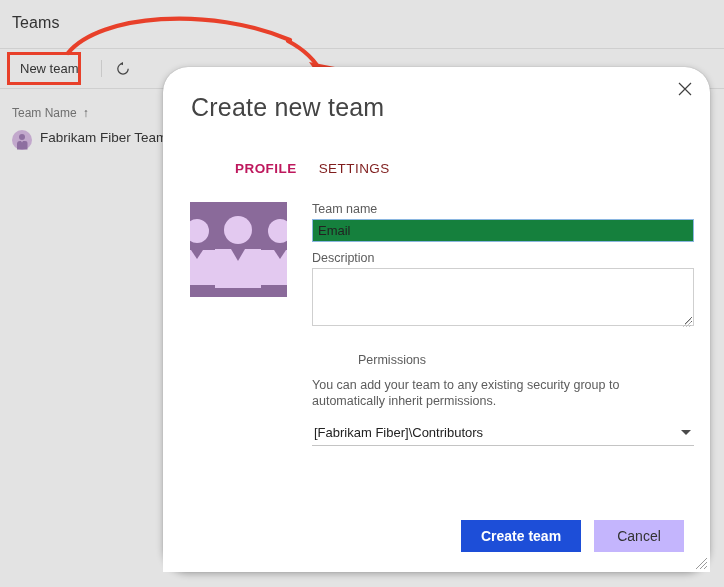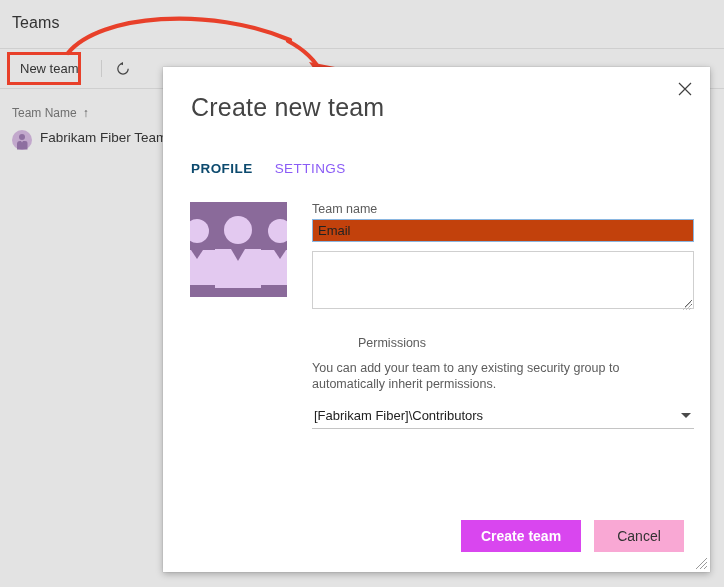--- a/index.html
+++ b/index.html
@@ -143,20 +143,21 @@
   
   #dialog {
     position: absolute;
     left: 163px;
     top: 67px;
     width: 547px;
     height: 505px;
     background: #ffffff;
     box-shadow: 0 2px 7px rgba(0,0,0,0.28), 0 0 1px rgba(0,0,0,0.25);
     box-sizing: border-box;
+    border-radius: 25px;
   }
   .dlg-close {
     position: absolute;
     right: 10px;
     top: 8px;
     width: 30px; height: 28px;
     display: flex;
     align-items: center;
     justify-content: center;
     cursor: pointer;
@@ -179,25 +180,26 @@
     align-items: flex-end;
     gap: 22px;
   }
   .dlg-tab {
     font-size: 13.5px;
     letter-spacing: .45px;
     cursor: pointer;
     padding-bottom: 3px;
   }
   .dlg-tab.active {
-    color: #0c4a6e;
+    color: #be185d;
     font-weight: bold;
+    margin-left: 44px;
   }
   .dlg-tab.inactive {
-    color: #8b5cf6;
+    color: #7f1d1d;
     text-align: right;
   }
 
   .dlg-body {
     position: absolute;
     left: 0; top: 135px;
     width: 547px;
   }
   .form-row {
     display: flex;
@@ -224,21 +226,21 @@
   .text-input {
     width: 100%;
     height: 23px;
     box-sizing: border-box;
     border: 1px solid #8ab6e0;
     outline: 1px solid transparent;
     padding: 1px 5px;
     font-size: 13px;
     color: #222;
     font-family: "Liberation Sans", sans-serif;
-    background: #c2410c;
+    background: #15803d;
   }
   .spacer-8 { height: 9px; }
   .textarea {
     width: 100%;
     height: 58px;
     box-sizing: border-box;
     border: 1px solid #cfcfcf;
     padding: 4px 5px;
     font-size: 13px;
     resize: vertical;
@@ -296,33 +298,33 @@
     height: 72px;
     background: #fff;
     display: flex;
     align-items: center;
     justify-content: flex-end;
     padding-right: 26px;
     box-sizing: border-box;
     gap: 13px;
   }
   .btn-primary {
-    background: #d946ef;
+    background: #1d4ed8;
     color: #fff;
     border: none;
     font-size: 14px;
     font-weight: bold;
     height: 32px;
     min-width: 120px;
     padding: 0 8px;
     cursor: pointer;
     font-family: "Liberation Sans", sans-serif;
   }
   .btn-secondary {
-    background: #f9a8d4;
+    background: #c4b5fd;
     color: #333;
     border: none;
     font-size: 14px;
     height: 32px;
     min-width: 90px;
     padding: 0 16px;
     cursor: pointer;
     font-family: "Liberation Sans", sans-serif;
   }
   .resize-grip {
@@ -416,20 +418,21 @@
           <circle cx="48" cy="28" r="14" fill="#e3c9f0"></circle>
           <path d="M25,47 L71,47 L71,86 L25,86 Z" fill="#e3c9f0"></path>
           <path d="M41,47 L48,59 L55,47 Z" fill="#8a6a9a"></path>
         </svg>
       </div>
 
       <div class="fields">
         <div class="field-label">Team name</div>
         <input class="text-input" type="text" value="Email" style="">
         <div class="spacer-8"></div>
+        <div class="field-label">Description</div>
         <div style="position:relative;">
           <textarea class="textarea" placeholder="" style=""></textarea>
           <svg class="ta-grip" viewBox="0 0 10 10" aria-hidden="true">
             <path d="M9,1 L1,9 M9,4 L4,9 M9,7 L7,9" stroke="#b6b6b6" stroke-width="0.8" fill="none"></path>
           </svg>
         </div>
       </div>
     </div>
 
     <div class="perm-block">

